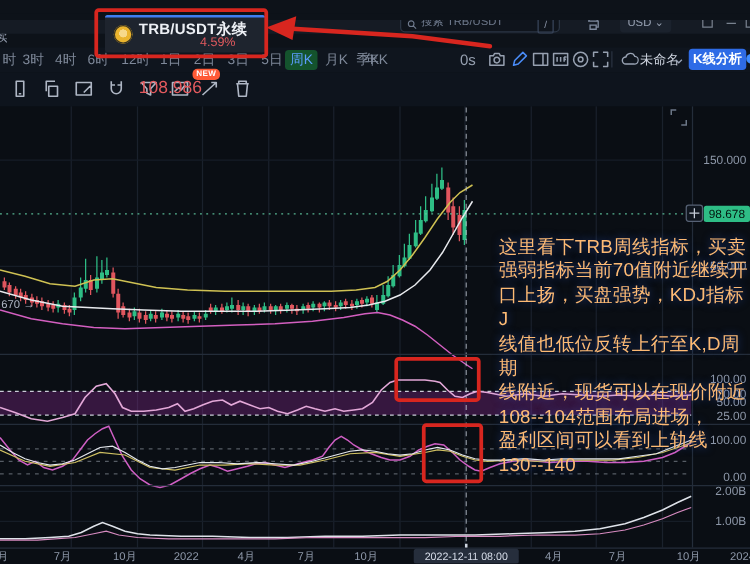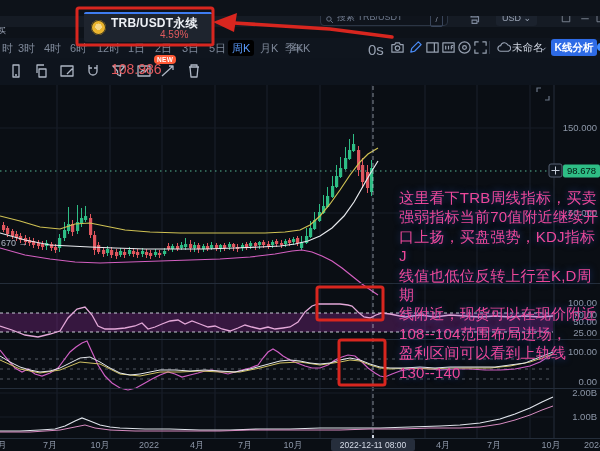--- a/index.html
+++ b/index.html
@@ -21,36 +21,36 @@
   #edgefrag{position:absolute;left:-5px;top:22px;color:#8a93a4;font-size:11px;z-index:4;}
   #badge{position:absolute;left:84px;top:12px;width:128px;height:30px;background:#1e242e;border-radius:2px;z-index:6;}
   #badge .bluebar{position:absolute;left:0;top:0;width:100%;height:2px;background:#3f7df2;border-radius:2px 2px 0 0;}
   #coin{position:absolute;left:7px;top:8px;width:15px;height:15px;border-radius:50%;
     background:radial-gradient(circle at 50% 45%,#f7d98a 0 28%,#eab42e 30% 100%);box-shadow:0 0 0 1px #3a3421 inset;}
   #badge .sym{position:absolute;left:27px;top:3px;font-size:12px;font-weight:600;color:#edf0f5;letter-spacing:.2px;}
   #badge .prc{position:absolute;left:27px;top:17px;font-size:14px;color:#e35a5e;margin-top:32px;}
   #badge .chg{position:absolute;left:76px;top:17px;font-size:10px;color:#e35a5e;}
   #tfrow{position:absolute;left:0;top:38px;width:600px;height:20px;background:#0f151e;z-index:4;}
   .tf{position:absolute;top:2px;height:16px;line-height:16px;font-size:11px;color:#7e8899;padding:0 4px;border-radius:3px;}
-  .tf.active{color:#5c9dff;background:#000000;}
+  .tf.active{color:#5c9dff;background:#14532d;}
   #rtools{position:absolute;left:0;top:38px;width:600px;height:20px;z-index:4;}
-  #interval0s{position:absolute;left:368px;top:3px;font-size:15px;color:#96a0b0;}
+  #interval0s{position:absolute;left:368px;top:3px;font-size:12px;color:#96a0b0;}
   .rico{position:absolute;top:2px;}
   #vsep{position:absolute;left:489px;top:3px;width:1px;height:13px;background:#2a3240;}
   #layoutname{position:absolute;left:512px;top:3px;font-size:10.5px;color:#cfd5e0;}
   #klinebtn{position:absolute;left:551px;top:1px;width:46px;height:17px;background:#2e6be6;border-radius:3px;
     color:#fff;font-size:10.5px;text-align:center;line-height:17px;font-weight:600;}
   #bluedot{position:absolute;left:597px;top:5px;width:8px;height:8px;border-radius:50%;background:#3f8cff;}
   #drawrow{position:absolute;left:0;top:58px;width:600px;height:27px;background:#0e141d;z-index:4;}
   #newbadge{position:absolute;left:154px;top:-3px;background:#ff5a36;color:#fff;font-size:6.5px;font-weight:700;
     padding:1px 3px;border-radius:4px;letter-spacing:.3px;}
   
   #chartsvg{position:absolute;left:0;top:0;z-index:1;}
   #overlaysvg{position:absolute;left:0;top:0;z-index:10;pointer-events:none;}
-  #annotation{position:absolute;left:399px;top:188px;width:202px;z-index:8;color:#ec4899;
+  #annotation{position:absolute;left:399px;top:188px;width:202px;z-index:8;color:#fdba74;
     font-size:15px;line-height:19.4px;font-weight:500;text-shadow:0 0 7px rgba(45,95,225,.55);letter-spacing:.2px;}
   #leftmarker{position:absolute;left:1px;top:238px;font-size:9px;color:#aeb6c4;z-index:3;}
 </style>
 </head>
 <body>
 <div id="stage">
 
 <svg id="chartsvg" width="600" height="451">
       <rect x="0" y="85" width="600" height="366" fill="#0a0e14"></rect>
       <g>

